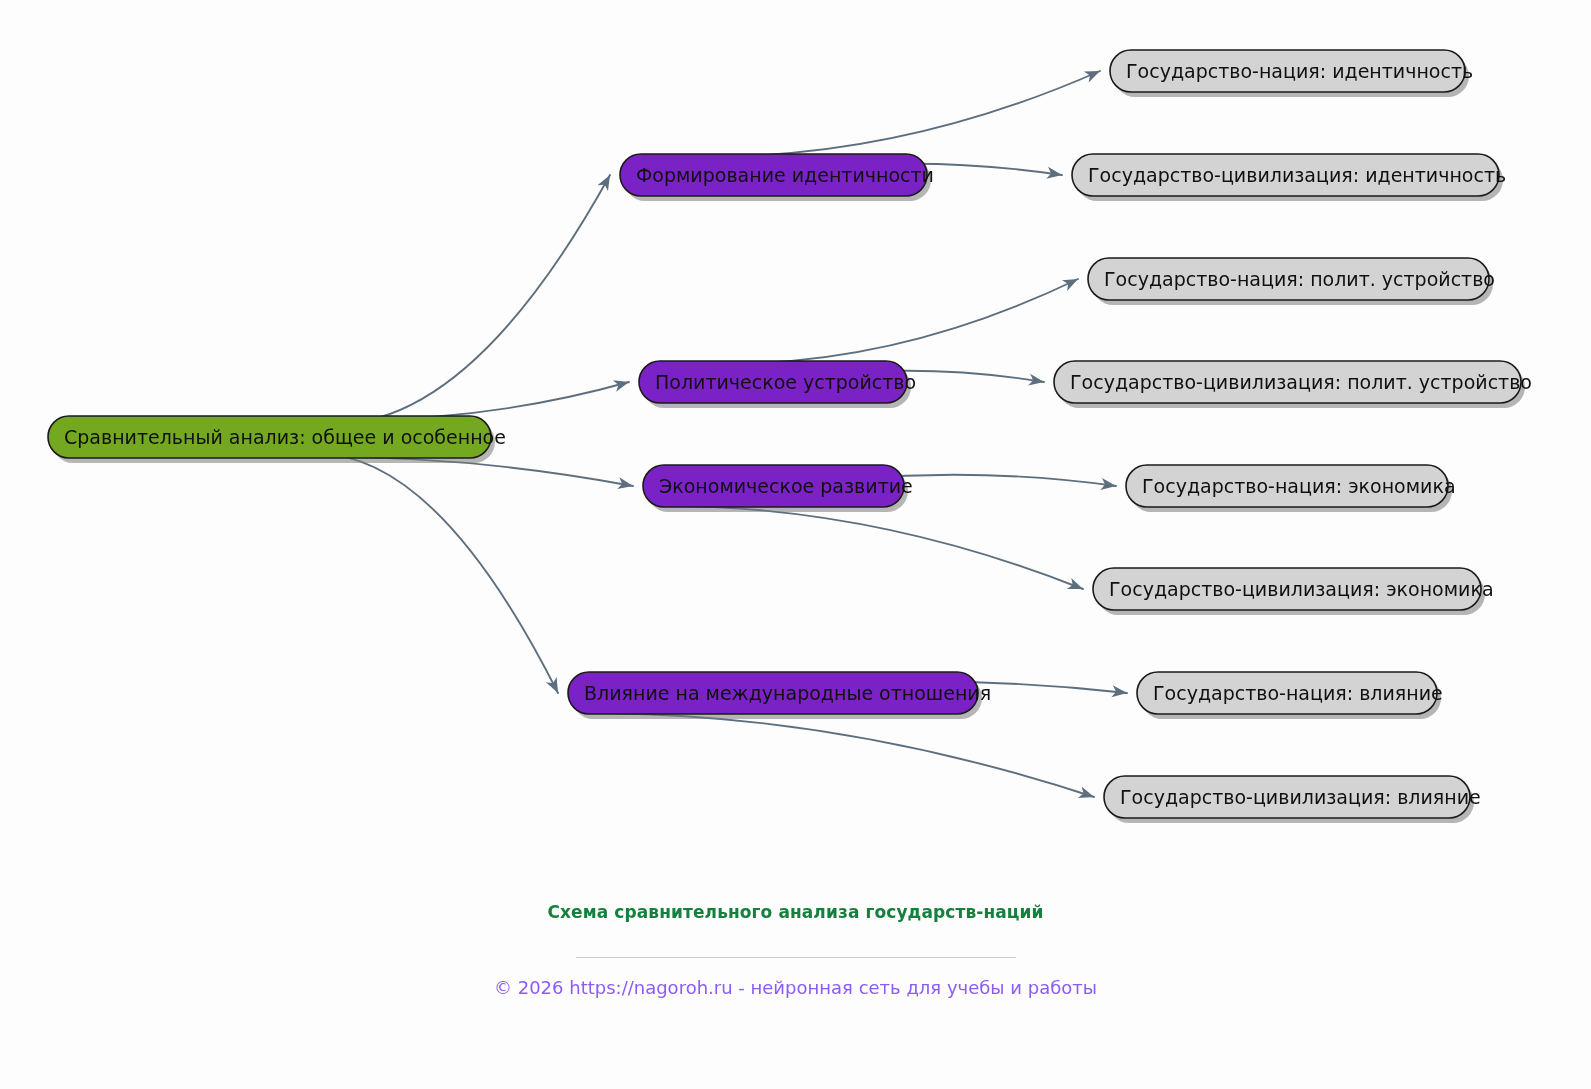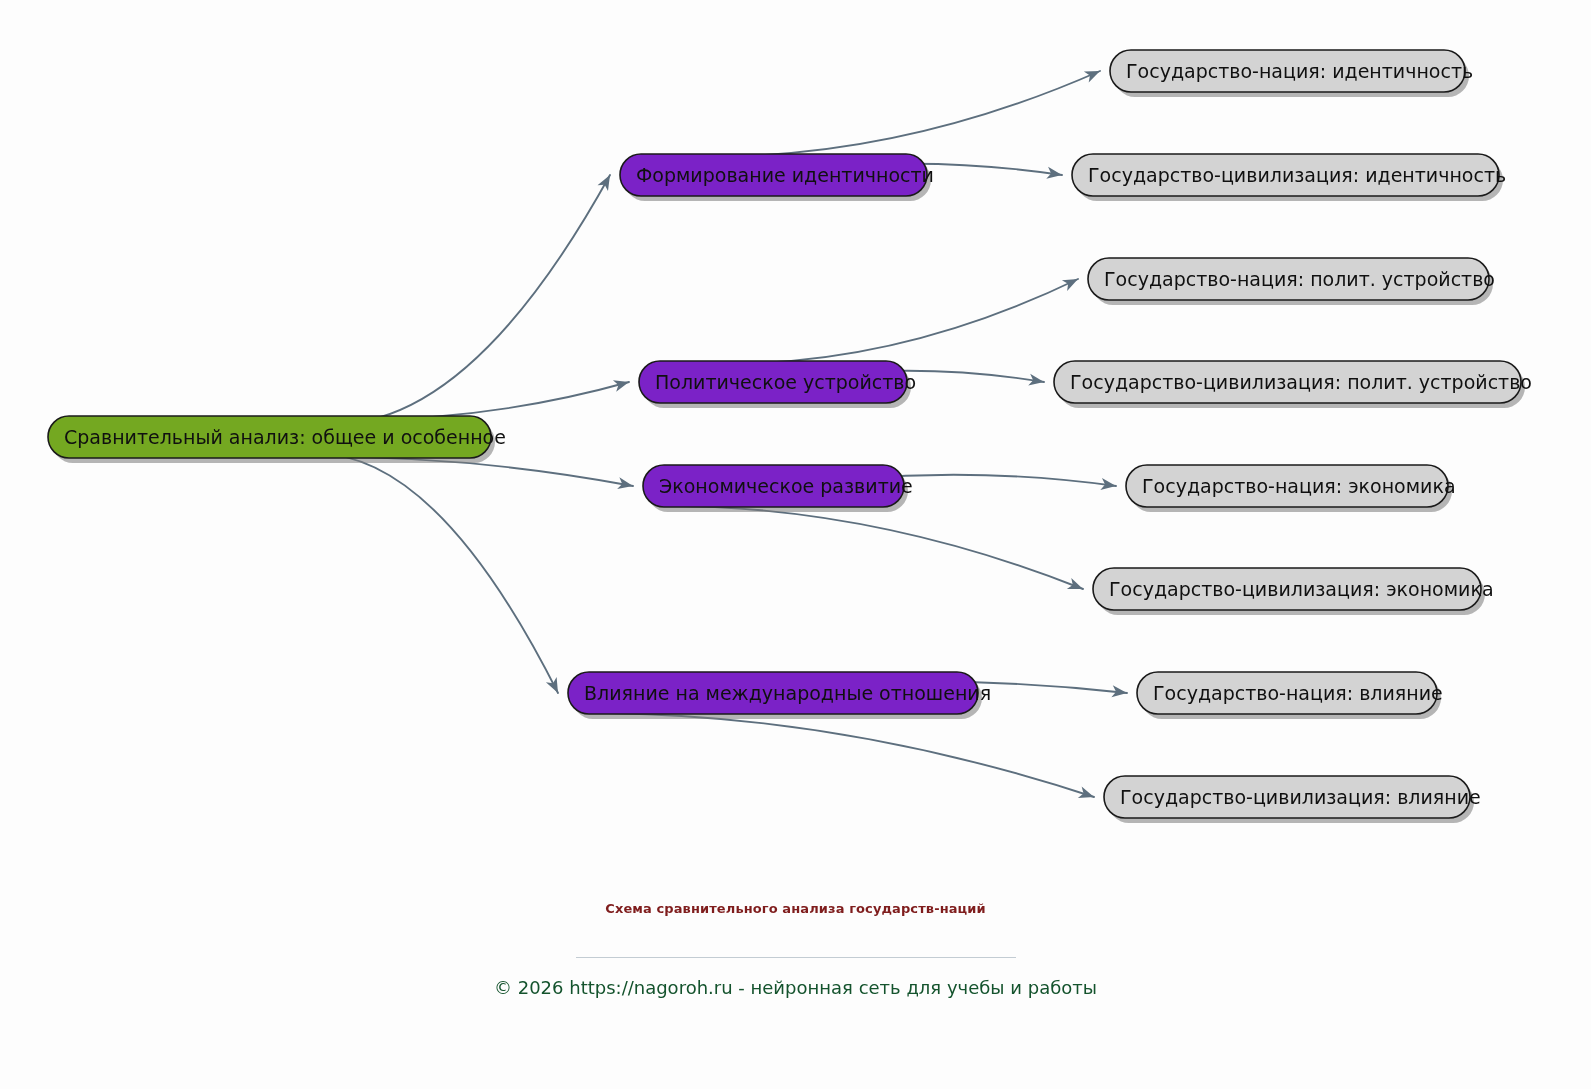--- a/index.html
+++ b/index.html
@@ -50,38 +50,38 @@
     fill: #5d6f7e;
   }
   .footer {
     position: absolute;
     left: 0;
     width: 1591px;
     text-align: center;
   }
   #footer-title {
     top: 900px;
-    font-size: 13px;
+    font-size: 17px;
     font-weight: bold;
-    color: #7f1d1d;
+    color: #15803d;
     line-height: 1.45;
     letter-spacing: 0.1px;
   }
   #footer-rule {
     position: absolute;
     top: 957px;
     left: 576px;
     width: 440px;
     height: 1px;
     background: #c3ccd3;
   }
   #footer-credit {
     top: 977px;
     font-size: 18px;
-    color: #14532d;
+    color: #8b5cf6;
   }
 </style>
 </head>
 <body>
 
 <div id="canvas" style="background: rgb(253, 253, 253);">
 
   <svg class="diagram" id="diagram-svg" viewBox="0 0 1591 1089" xmlns="http://www.w3.org/2000/svg">
       <path class="edge" d="M 288 417 Q 449 466 610 175" stroke="#5d6f7e"></path>
       <path class="edge-head" d="M 0 0 L -15 -6 L -11 0 L -15 6 Z" transform="translate(610 175) rotate(-61.04579728094762)" fill="#5d6f7e"></path>

